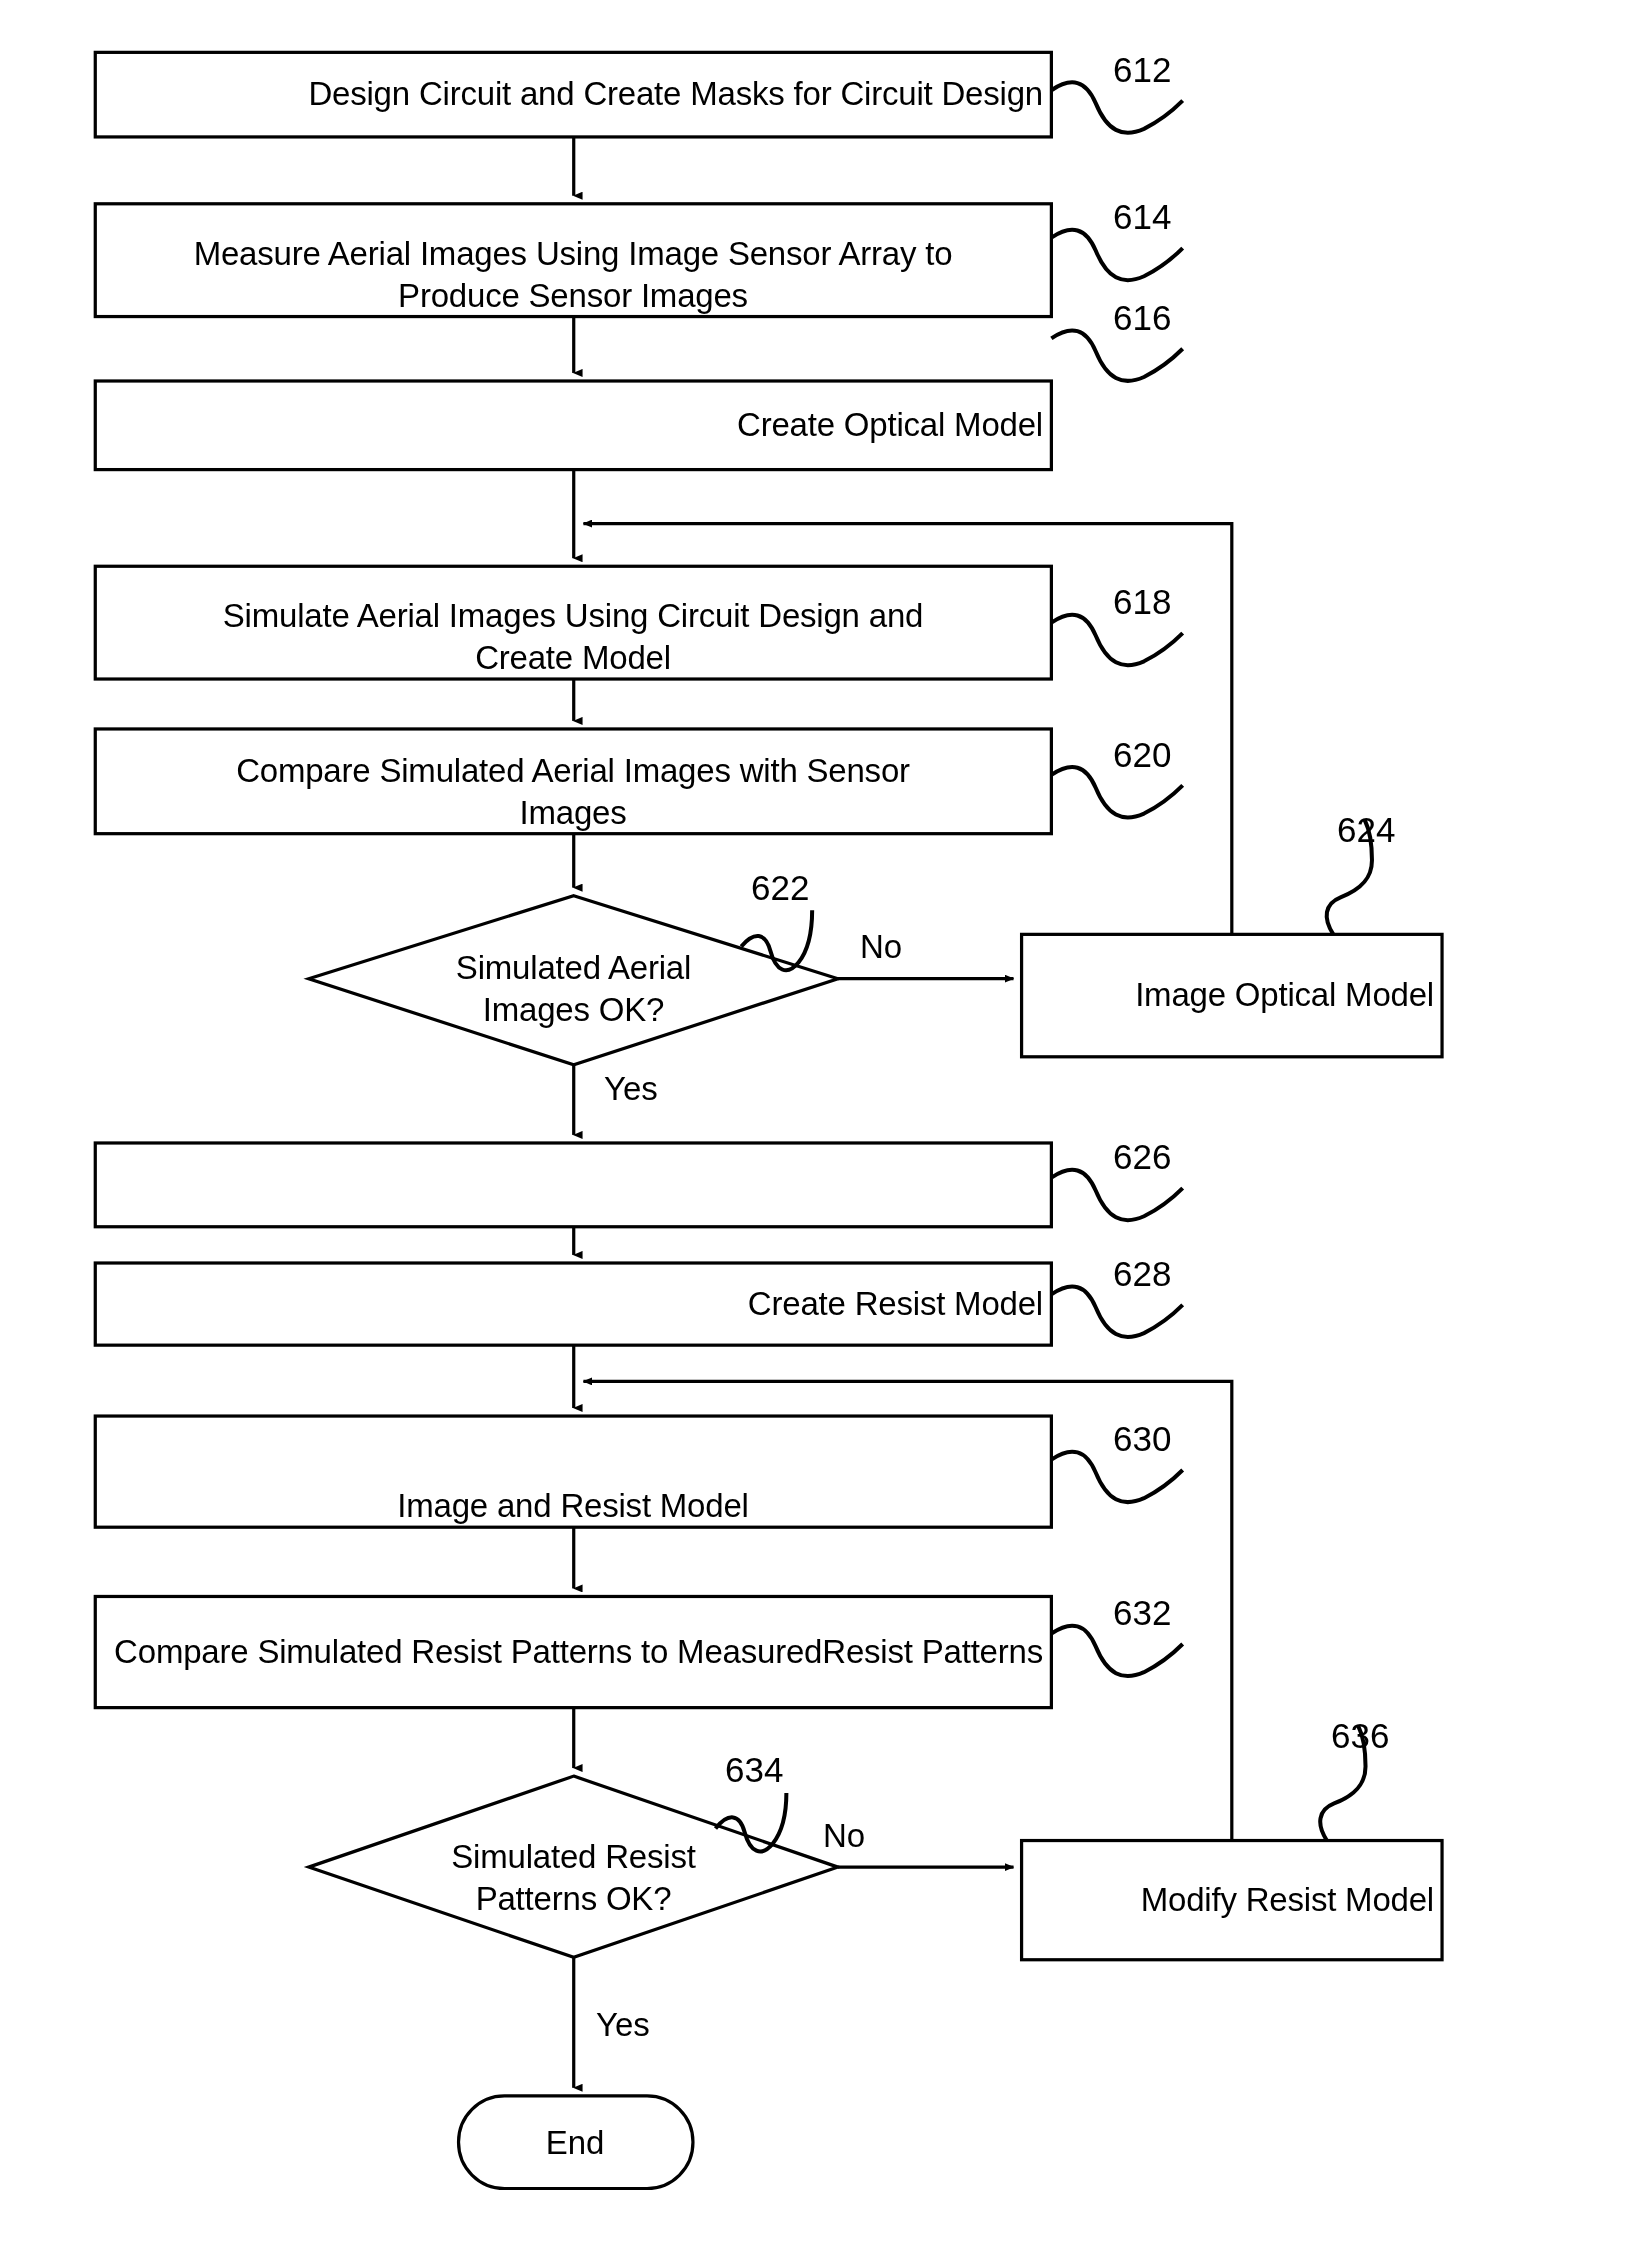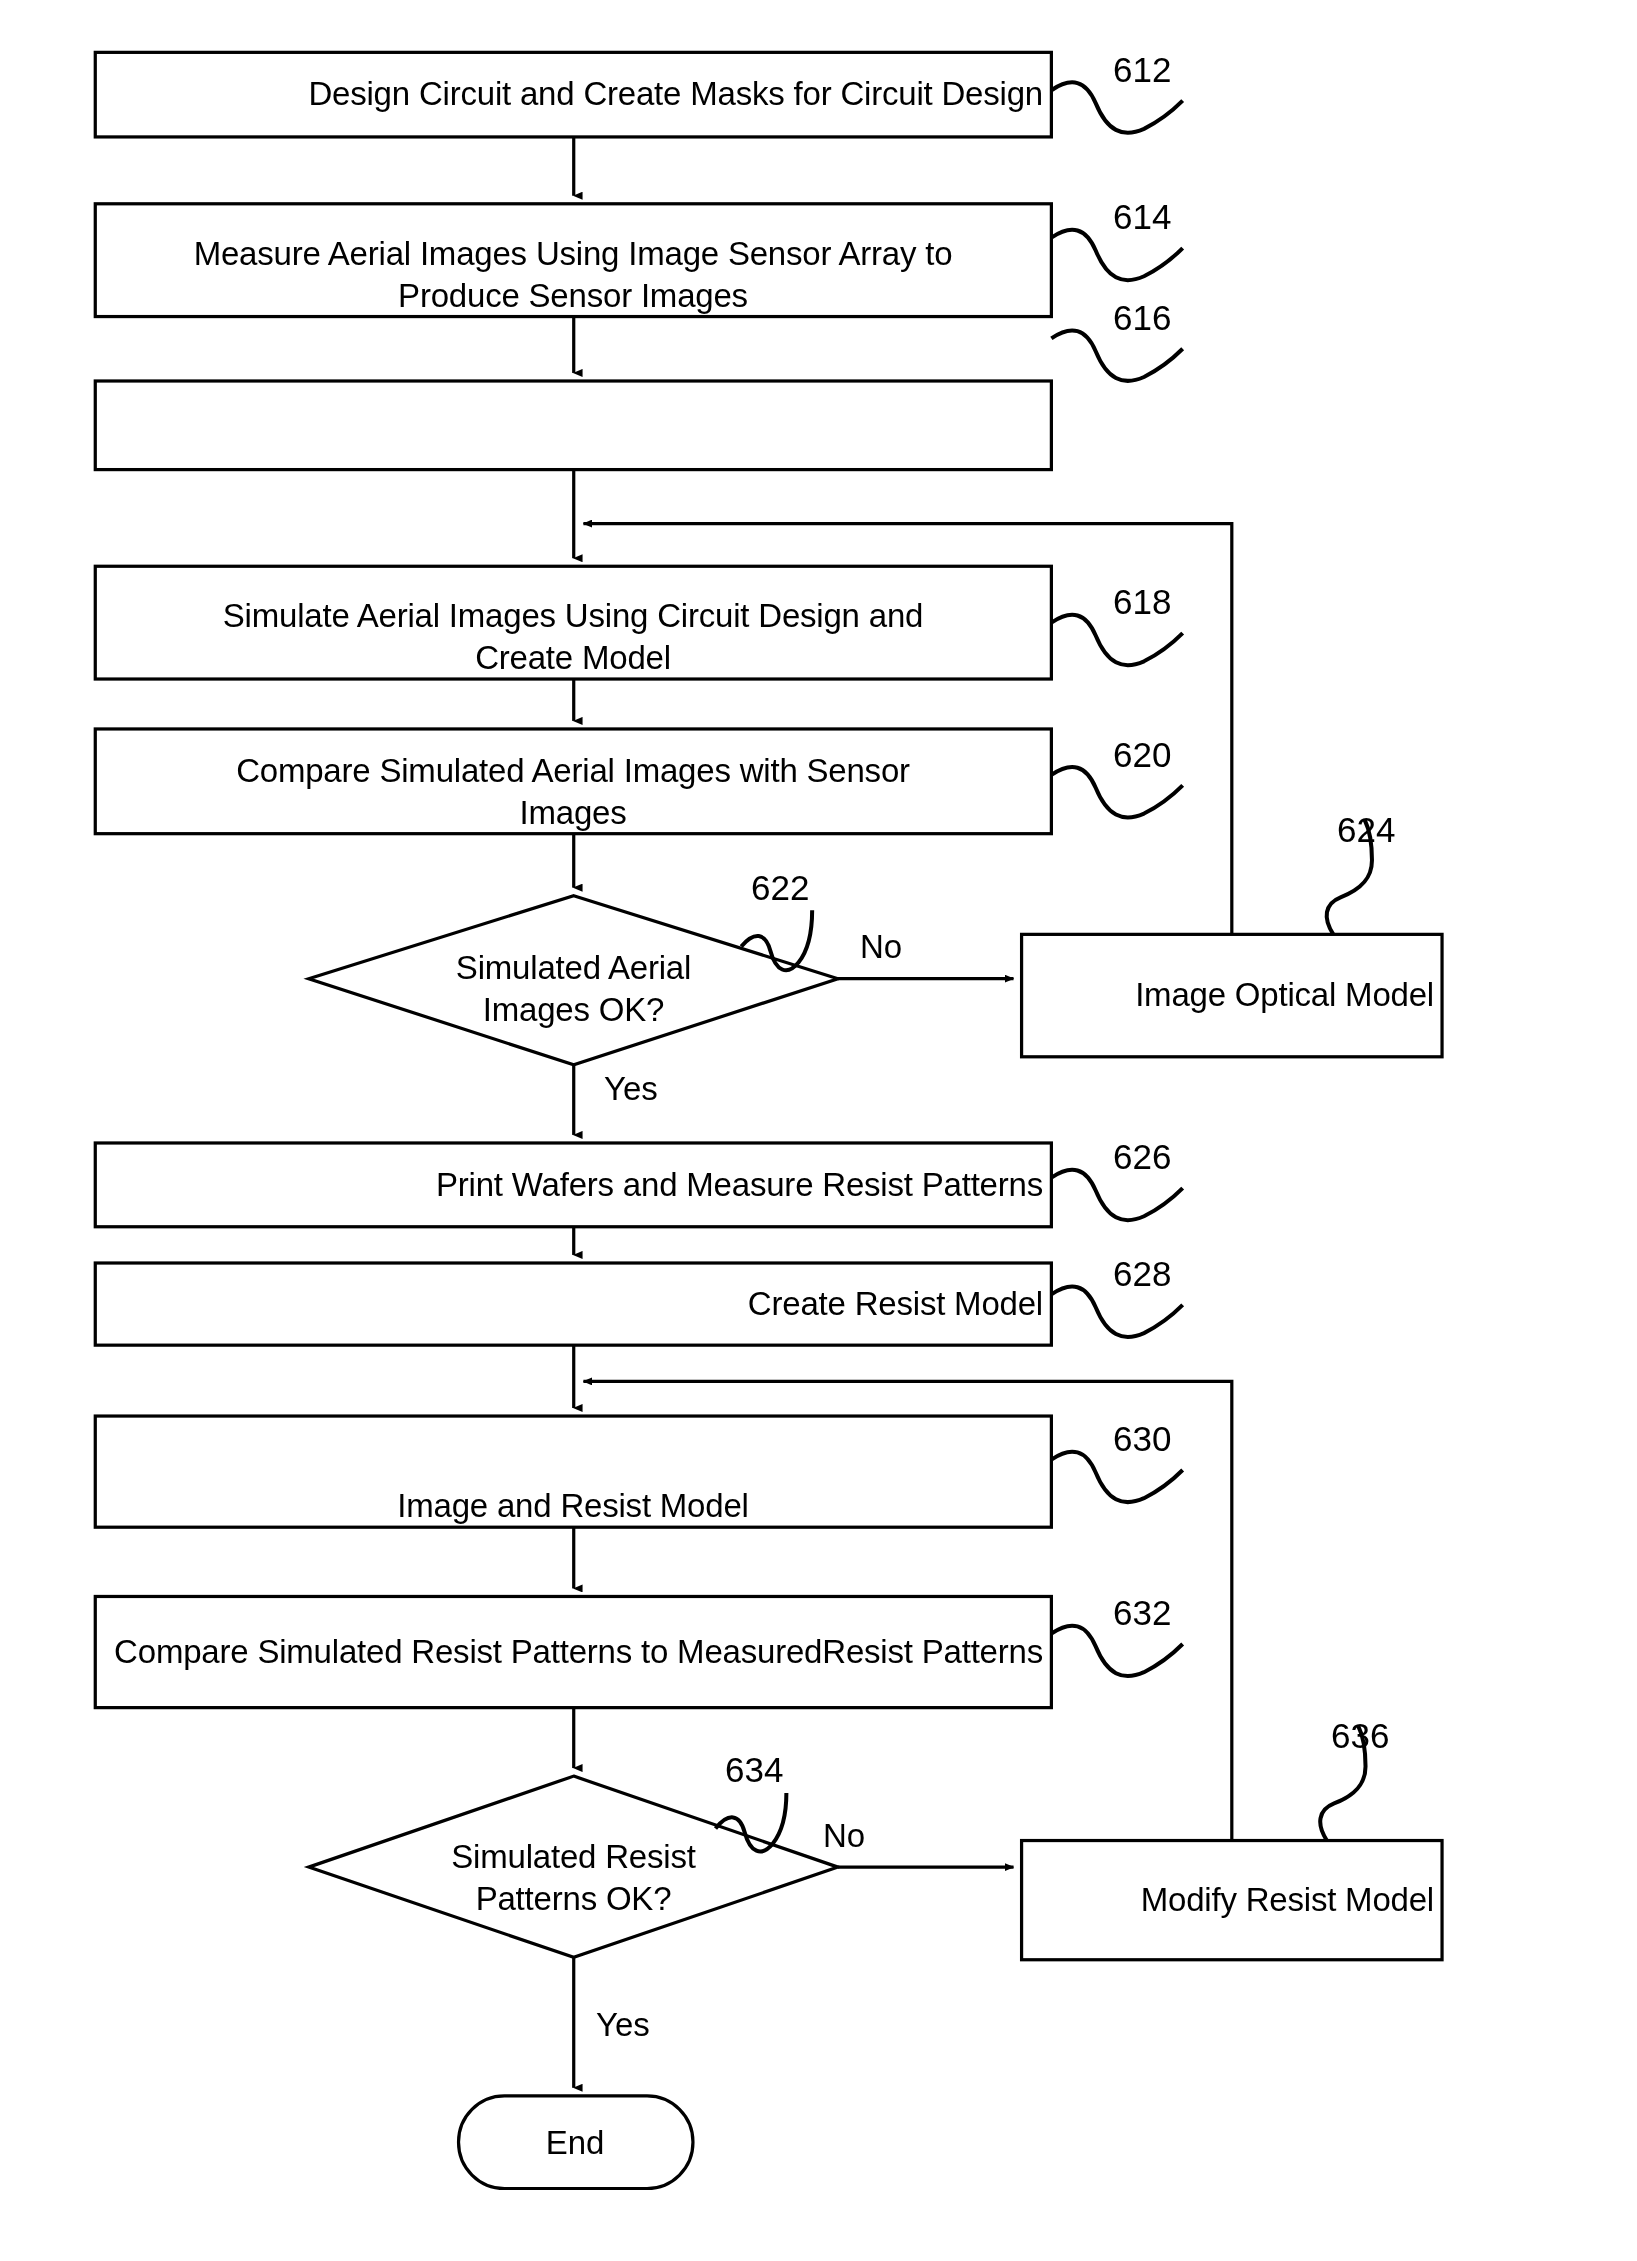--- a/index.html
+++ b/index.html
@@ -166,43 +166,43 @@
 
   <div class="node-text" style="left:103px; top:52px; width:940px; height:85px;">
     <span>Design Circuit and Create Masks for Circuit Design</span>
   </div>
 
   <div class="node-text" style="left:103px; top:204px; width:940px; height:113px; flex-direction:column;">
     <span>Measure Aerial Images Using Image Sensor Array to</span>
     <span>Produce Sensor Images</span>
   </div>
 
+  <div class="node-text" style="left:103px; top:381px; width:940px; height:89px;">
+    <span>Create Optical Model</span>
+  </div>
 
   <div class="node-text" style="left:103px; top:566px; width:940px; height:113px; flex-direction:column;">
     <span>Simulate Aerial Images Using Circuit Design and</span>
     <span>Create Model</span>
   </div>
 
   <div class="node-text" style="left:103px; top:729px; width:940px; height:105px; flex-direction:column;">
     <span>Compare Simulated Aerial Images with Sensor</span>
     <span>Images</span>
   </div>
 
   <div class="node-text" style="left:364px; top:926px; width:419px; height:105px; flex-direction:column;">
     <span>Simulated Aerial</span>
     <span>Images OK?</span>
   </div>
 
   <div class="node-text" style="left:1030px; top:934px; width:404px; height:122px;">
     <span>Image Optical Model</span>
   </div>
 
-  <div class="node-text" style="left:103px; top:1143px; width:940px; height:84px;">
-    <span>Print Wafers and Measure Resist Patterns</span>
-  </div>
 
   <div class="node-text" style="left:103px; top:1263px; width:940px; height:82px;">
     <span>Create Resist Model</span>
   </div>
 
   <div class="node-text" style="left:103px; top:1416px; width:940px; height:111px; flex-direction:column;">
     <span>Image and Resist Model</span>
   </div>
 
   <div class="node-text" style="left:103px; top:1597px; width:940px; height:111px; ">

